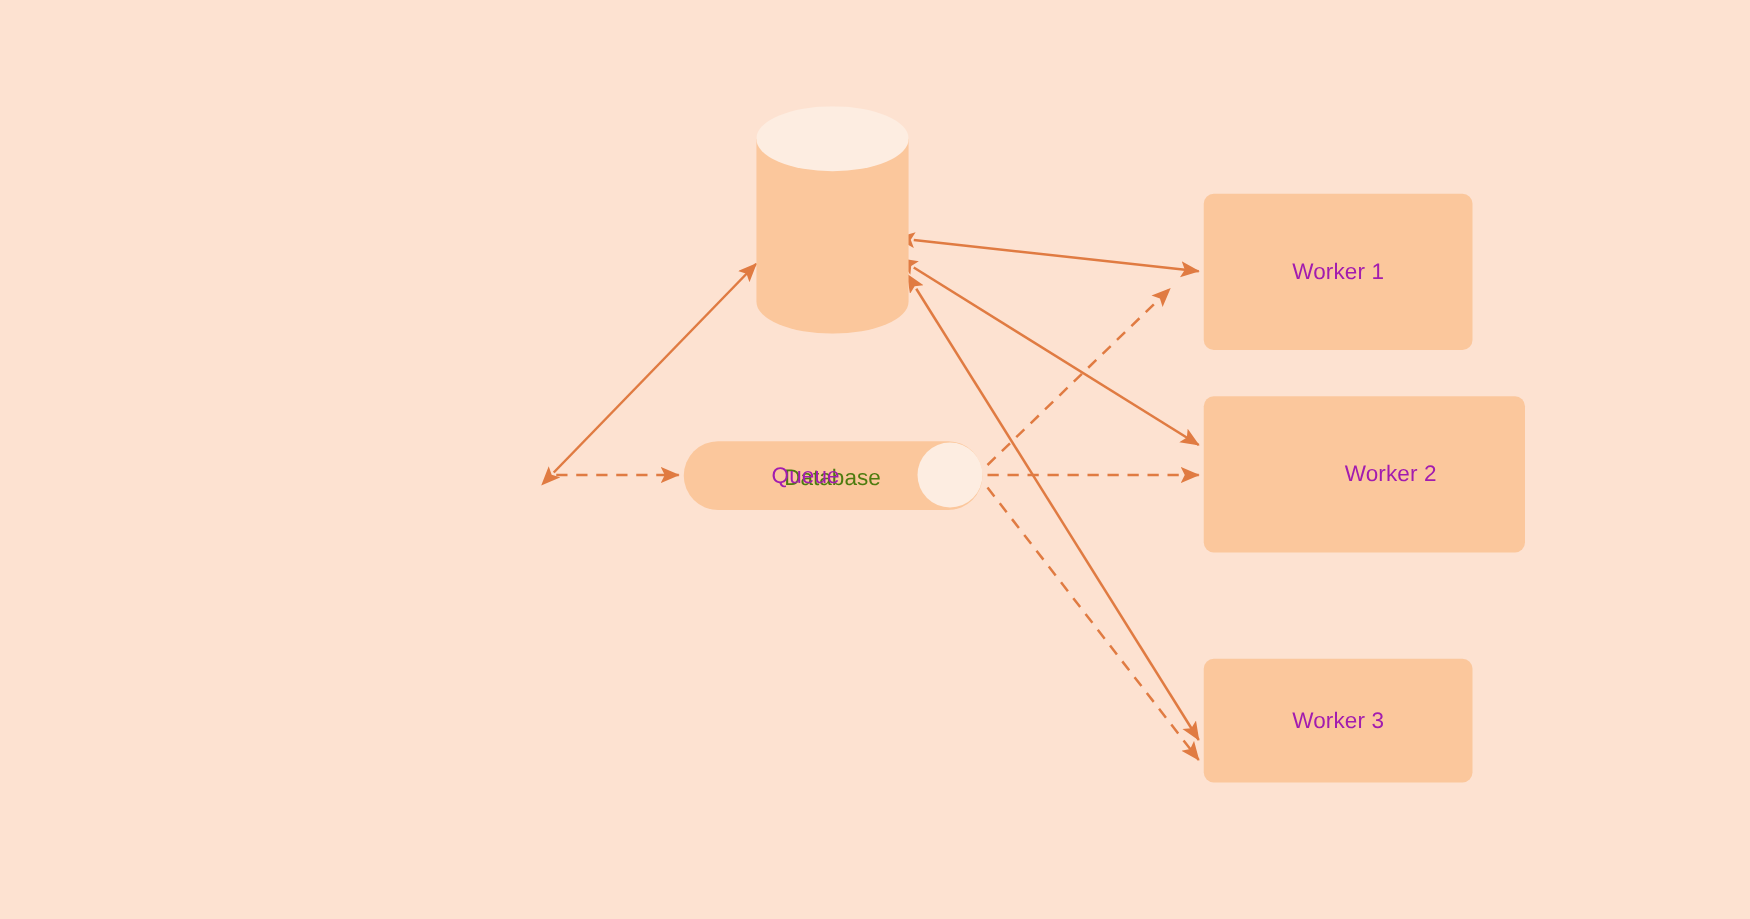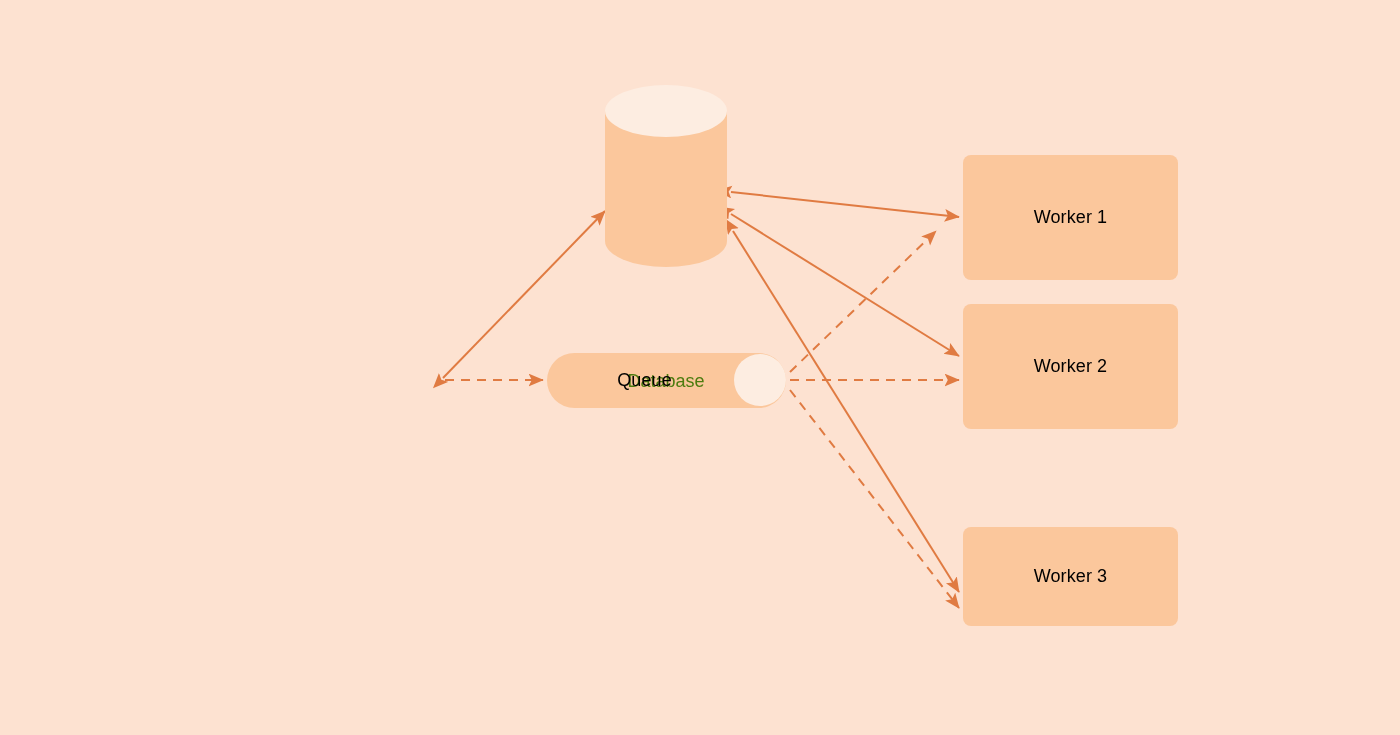--- a/index.html
+++ b/index.html
@@ -22,21 +22,21 @@
     left: 0;
     top: 0;
     width: 1400px;
     height: 735px;
   }
   .node {
     position: absolute;
     display: flex;
     align-items: center;
     justify-content: center;
-    color: #000000;
+    color: #a21caf;
     font-size: 18px;
     font-family: "Liberation Sans", sans-serif;
     letter-spacing: 0.1px;
   }
   .worker-box {
     background: #FBC79C;
     border-radius: 8px;
   }
   .queue-pill {
     background: #FBC79C;
@@ -101,21 +101,21 @@
 
   <div class="node queue-pill" style="left:547px; top:353px; width:239px; height:55px;">
     <span class="node-label" style="margin-right:44px;">Queue</span>
   </div>
   <div class="queue-knob" style="left:734px; top:354px; width:52px; height:52px;"></div>
 
   <div class="node worker-box" style="left:963px; top:155px; width:215px; height:125px;">
     <span class="node-label">Worker 1</span>
   </div>
 
-  <div class="node worker-box" style="left:963px; top:304px; width:215px; height:125px;">
+  <div class="node worker-box" style="left:963px; top:317px; width:215px; height:125px;padding-left:42px;">
     <span class="node-label">Worker 2</span>
   </div>
 
   <div class="node worker-box" style="left:963px; top:527px; width:215px; height:99px;">
     <span class="node-label">Worker 3</span>
   </div>
 
 </div>
 
 </body></html>

